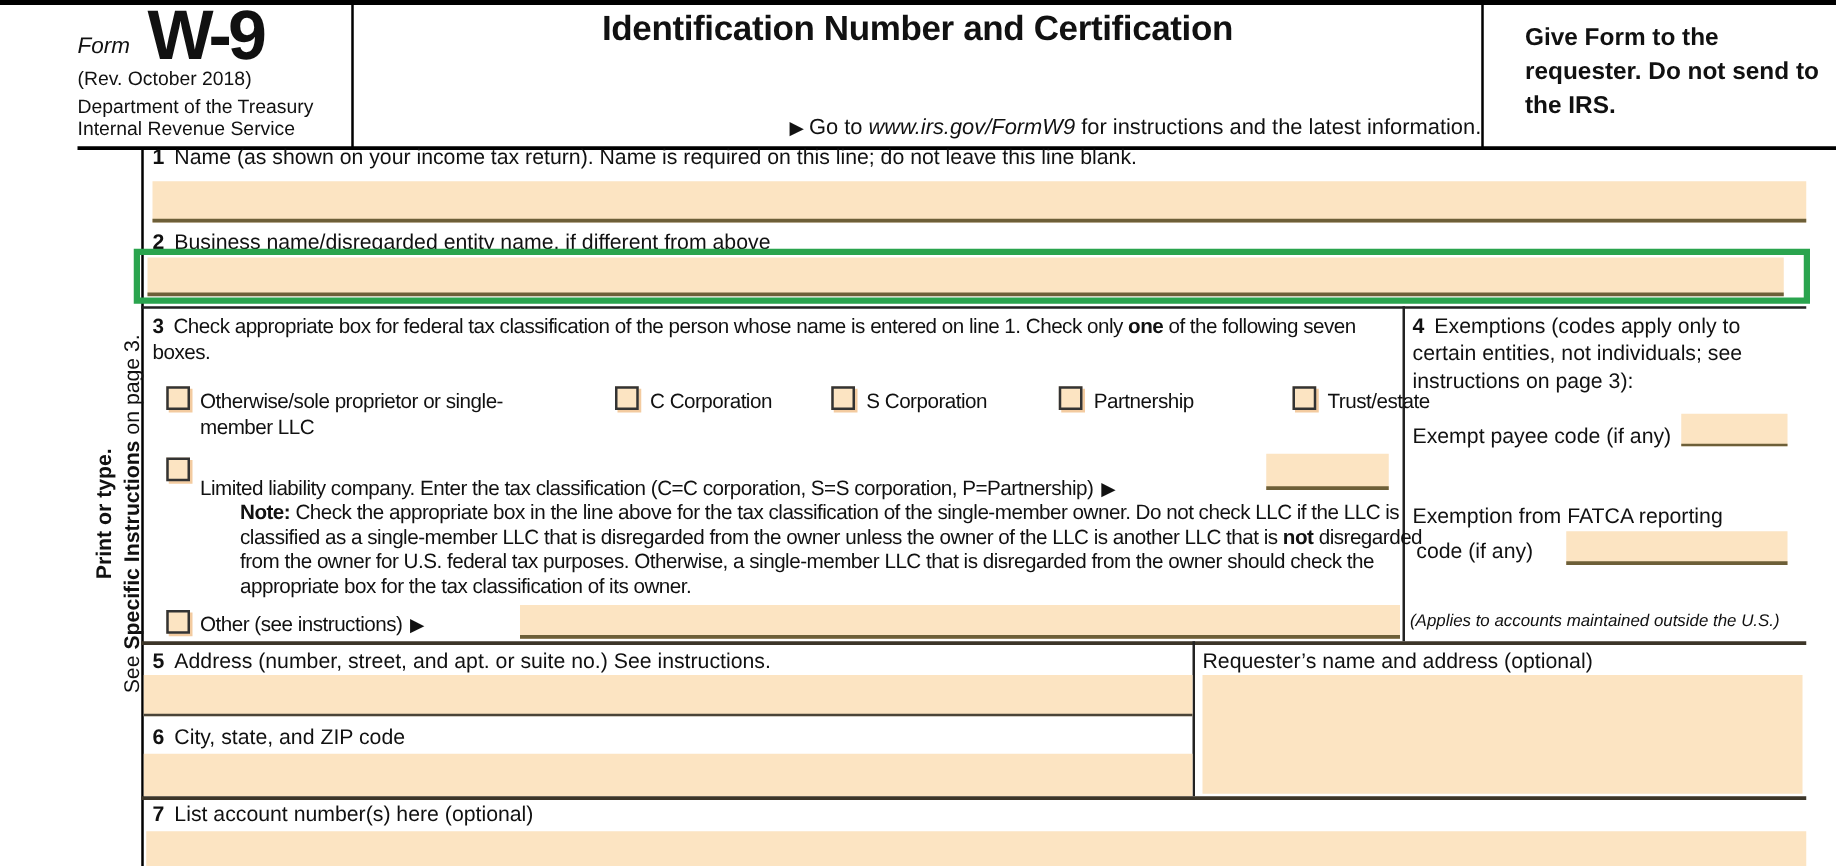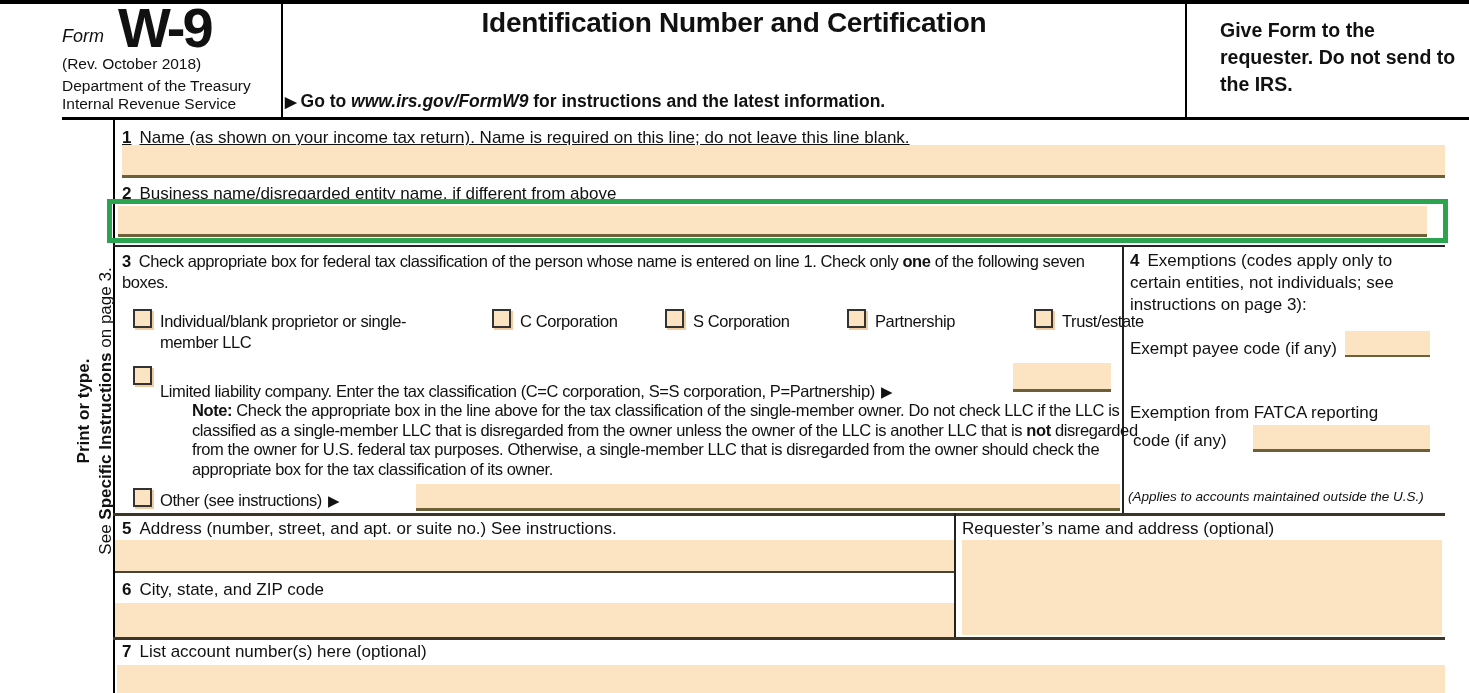--- a/index.html
+++ b/index.html
@@ -22,21 +22,21 @@
   .wrap{white-space:normal;}
   .field{position:absolute;background:var(--field);border:none;outline:none;
          border-bottom:3px solid var(--underline);font-size:16px;padding:0 6px;
          font-family:"Liberation Sans",sans-serif;}
   .cb{position:absolute;width:19px;height:19px;background:var(--field);
       border:2px solid #333;box-shadow:2px 2px 0 #f3cba0;cursor:pointer;}
   .arr{display:inline-block;margin:0 4px 0 2px;font-size:15px;}
   
   .w9{font-size:56px;font-weight:bold;letter-spacing:-3px;line-height:52px;}
   .title{width:902px;text-align:center;font-weight:bold;font-size:28px;line-height:36px;letter-spacing:-0.3px;}
-  .goto{width:902px;text-align:left;font-weight:bold;font-size:17.5px;}
+  .goto{width:902px;text-align:right;font-weight:normal;font-size:17.5px;}
   .goto i{font-style:italic;}
   .give{width:238px;font-weight:bold;font-size:19.5px;line-height:27px;}
   .sidebar{width:440px;height:46px;transform:rotate(-90deg);text-align:center;
            font-size:17px;line-height:22px;white-space:nowrap;}
   .hl-box{position:absolute;border:5px solid var(--hl);background:transparent;}
   .italic{font-style:italic;}
 </style>
 </head>
 <body>
 
@@ -66,41 +66,41 @@
 
   <div class="rule" style="left:62px;top:117px;width:1407px;height:3px;"></div>
 
   <div class="rule" style="left:113px;top:120px;width:2px;height:573px;"></div>
 
   <div class="abs sidebar" style="left:-124px;top:388px;">
     <div style="font-weight:bold;">Print or type.</div>
     <div><span>See </span><b>Specific Instructions</b><span> on page 3.</span></div>
   </div>
 
-  <div class="abs lbl" style="left:122px;top:128px;text-decoration:underline;">
+  <div class="abs lbl" style="left:122px;top:116px;">
     <span class="num">1</span><span>Name (as shown on your income tax return). Name is required on this line; do not leave this line blank.</span>
   </div>
   <input class="field" style="left: 122px; top: 145px; width: 1323px; height: 33px;" value="">
 
   <div class="abs lbl" style="left:122px;top:184px;">
     <span class="num">2</span><span>Business name/disregarded entity name, if different from above</span>
   </div>
   <input class="field" style="left: 118px; top: 206px; width: 1309px; height: 31px;" value="">
   <div class="hl-box" style="left:107px;top:199px;width:1341px;height:44px;"></div>
 
   <div class="rule" style="left:113px;top:245px;width:1332px;height:2px;background:#222;"></div>
 
   <div class="rule" style="left:1122px;top:245px;width:2px;height:268px;background:#222;"></div>
 
   <div class="abs lbl narrow wrap" style="left:122px;top:251px;width:1002px;line-height:21px;font-size:16.5px;">
     <span class="num">3</span><span>Check appropriate box for federal tax classification of the person whose name is entered on line 1. Check only </span><b>one</b><span> of the following seven boxes.</span>
   </div>
 
   <div class="cb" style="left:133px;top:309px;"></div>
-  <div class="abs lbl narrow wrap" style="left:160px;top:311px;width:250px;line-height:21px;font-size:16.5px;">Individual/blank proprietor or single-member LLC</div>
+  <div class="abs lbl narrow wrap" style="left:160px;top:311px;width:250px;line-height:21px;font-size:16.5px;">Otherwise/sole proprietor or single-member LLC</div>
 
   <div class="cb" style="left:492px;top:309px;"></div>
   <div class="abs lbl narrow" style="left:520px;top:312px;font-size:16.5px;">C Corporation</div>
 
   <div class="cb" style="left:665px;top:309px;"></div>
   <div class="abs lbl narrow" style="left:693px;top:312px;font-size:16.5px;">S Corporation</div>
 
   <div class="cb" style="left:847px;top:309px;"></div>
   <div class="abs lbl narrow" style="left:875px;top:312px;font-size:16.5px;">Partnership</div>
 

